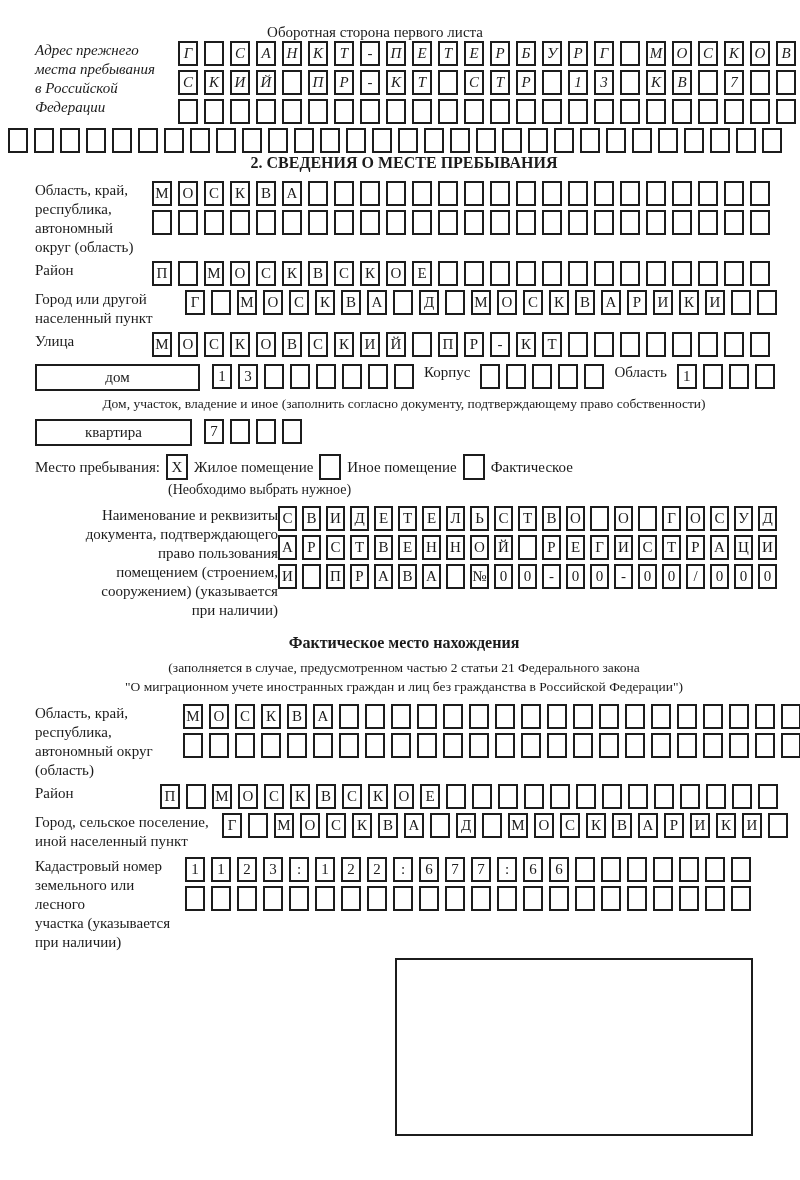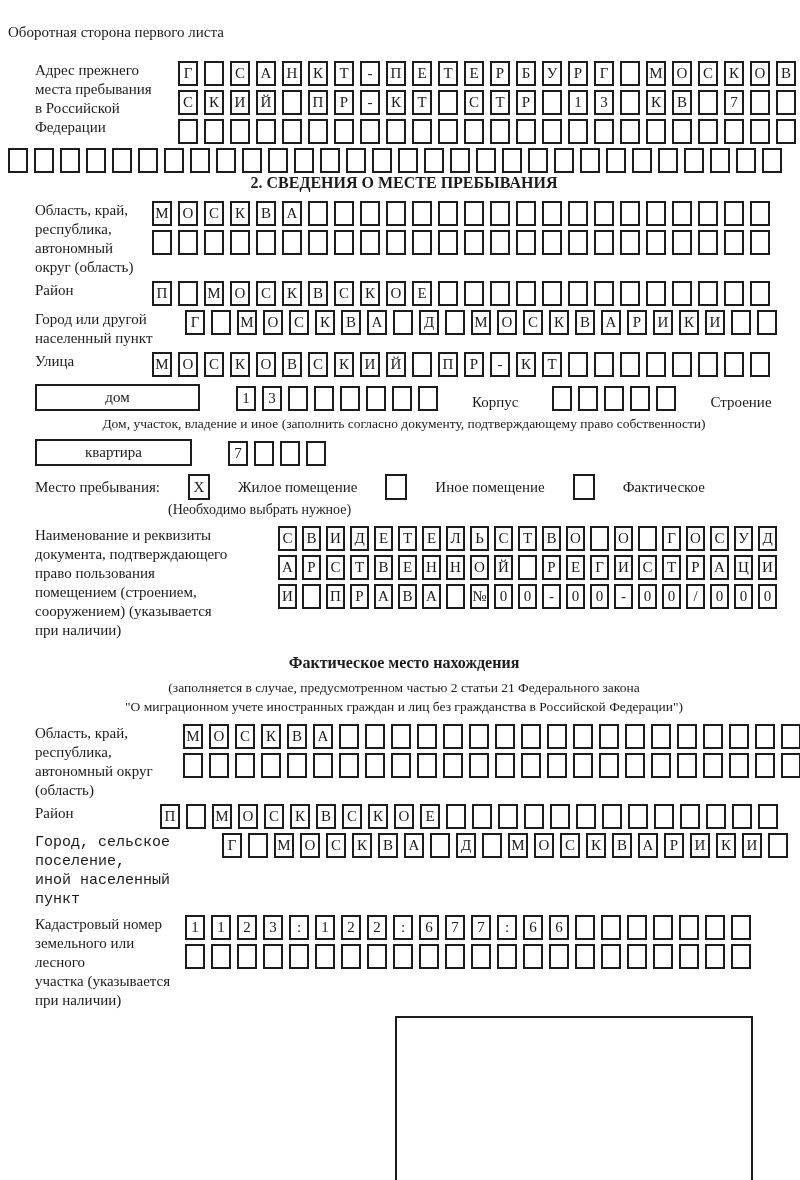--- a/index.html
+++ b/index.html
@@ -1,53 +1,53 @@
 <!DOCTYPE html>
 <html><head>
 <meta charset="utf-8">
 <style>
   html,body{margin:0;padding:0;background:#fff;}
   .page{position:relative;width:800px;height:1180px;box-sizing:border-box;
         padding:24px 0 0 8px;font-family:"Liberation Serif","DejaVu Serif",serif;
         color:#1b1b1b;overflow:hidden;}
-  .hdr{text-align:left;padding-right:58px;font-size:15px;}
+  .hdr{text-align:center;padding-right:58px;font-size:15px;}
   .group{display:flex;align-items:flex-start;margin-left:27px;}
   .lbl{font-size:15px;line-height:19px;white-space:pre-line;flex:none;}
   .lbl-prev{width:143px;}
   .lbl-obl{width:117px;}
   .lbl-rayon{width:117px;}
   .lbl-gorod{width:150px;}
   .lbl-ulitsa{width:117px;}
-  .lbl-doc{width:243px;}
+  .lbl-doc{width:243px;text-align:right;}
   .lbl-oblf{width:148px;}
   .lbl-rayonf{width:125px;}
-  .lbl-settl{width:187px;font-family:Liberation Mono, monospace;}
+  .lbl-settl{width:187px;}
   .lbl-kad{width:150px;}
   .gridcol{display:flex;flex-direction:column;gap:4px;}
   .grid{display:flex;gap:6px;flex:none;}
   .grid.tight{gap:5px;}
   .cell{box-sizing:border-box;width:20px;height:25px;border:2px solid #1c1c1c;
         font-size:15px;line-height:21px;text-align:center;flex:none;background:#fff;}
   .tight .cell{width:19px;}
   .full{margin-left:0;margin-top:4px;}
   .note{font-size:13.5px;text-align:center;margin-top:3px;white-space:pre-line;line-height:19px;}
   .sect-title{font-size:16px;font-weight:bold;text-align:center;margin-top:1px;}
   .boxfield{box-sizing:border-box;height:27px;border:2px solid #1c1c1c;display:flex;
             align-items:center;justify-content:center;font-size:15px;flex:none;}
   .w165{width:165px;margin-right:12px;}
   .w195{width:157px;margin-right:12px;}
-  .flexrow{display:flex;align-items:flex-end;margin-left:27px;gap:24px;}
+  .flexrow{display:flex;align-items:flex-start;margin-left:27px;}
   .inline-lbl{font-size:15px;margin:0 10px;flex:none;}
-  .chkrow{display:flex;align-items:center;gap:28px;margin-left:27px;margin-top:8px;font-size:15px;}
+  .chkrow{display:flex;align-items:center;gap:6px;margin-left:27px;margin-top:8px;font-size:15px;}
   .chk{box-sizing:border-box;width:22px;height:26px;border:2px solid #1c1c1c;text-align:center;
        line-height:22px;font-size:15px;flex:none;}
   .choose-note{width:300px;margin-left:160px;text-align:left;font-size:14px;margin-top:2px;}
   .stamp-wrap{margin-left:auto;width:436px;margin-right:8px;margin-top:6px;}
   .stamp-box{box-sizing:border-box;width:358px;height:178px;border:2px solid #1c1c1c;margin:0 auto;}
-  .mt20{margin-top:20px;} .mt9{margin-top:9px;} .mt4{margin-top:4px;} .mt6{margin-top:6px;}
+  .mt20{font-style:italic;} .mt9{margin-top:9px;} .mt4{margin-top:4px;} .mt6{margin-top:6px;}
   .mt7{margin-top:7px;} .mt8{margin-top:8px;} .mt14{margin-top:14px;}
 </style>
 </head>
 <body>
 
 <div class="page">
 
   <div class="hdr">Оборотная сторона первого листа</div>
 
   <div class="group mt20">
@@ -335,21 +335,21 @@
         <div class="cell"></div>
       </div>
     <div class="inline-lbl">Корпус</div>
     <div class="grid">
         <div class="cell"></div>
         <div class="cell"></div>
         <div class="cell"></div>
         <div class="cell"></div>
         <div class="cell"></div>
       </div>
-    <div class="inline-lbl">Строение</div>
+    <div class="inline-lbl">Область</div>
     <div class="grid">
         <div class="cell">1</div>
         <div class="cell"></div>
         <div class="cell"></div>
         <div class="cell"></div>
       </div>
   </div>
   <div class="note">Дом, участок, владение и иное (заполнить согласно документу, подтверждающему право собственности)</div>
 
   <div class="flexrow mt6">

